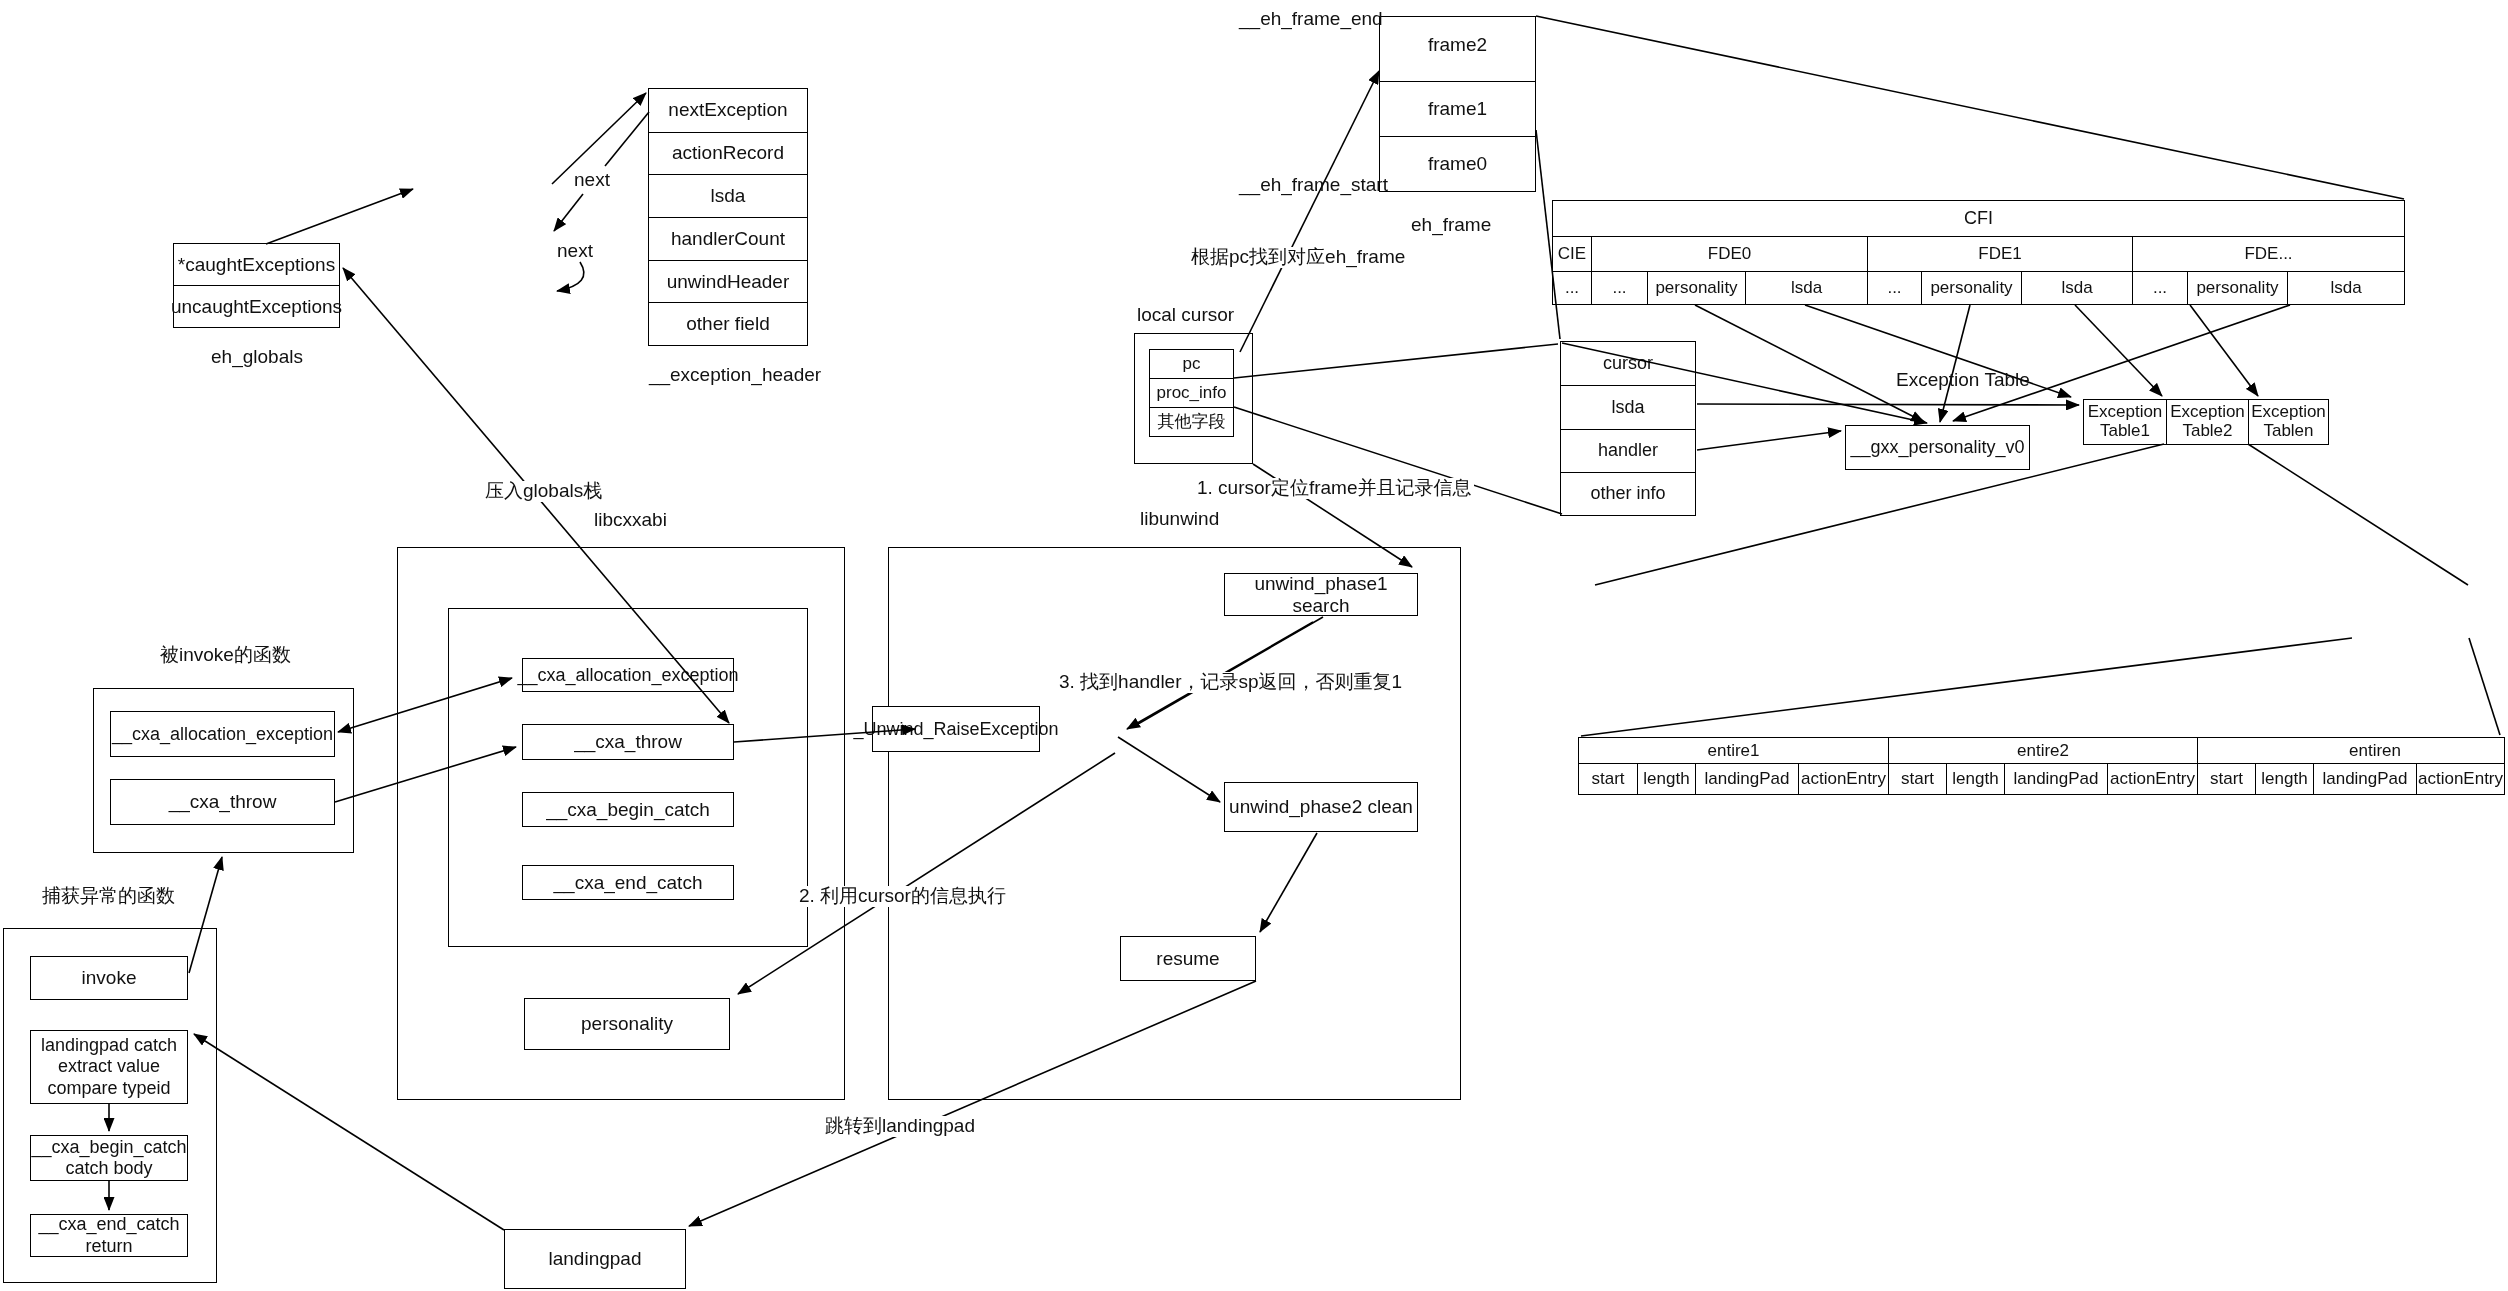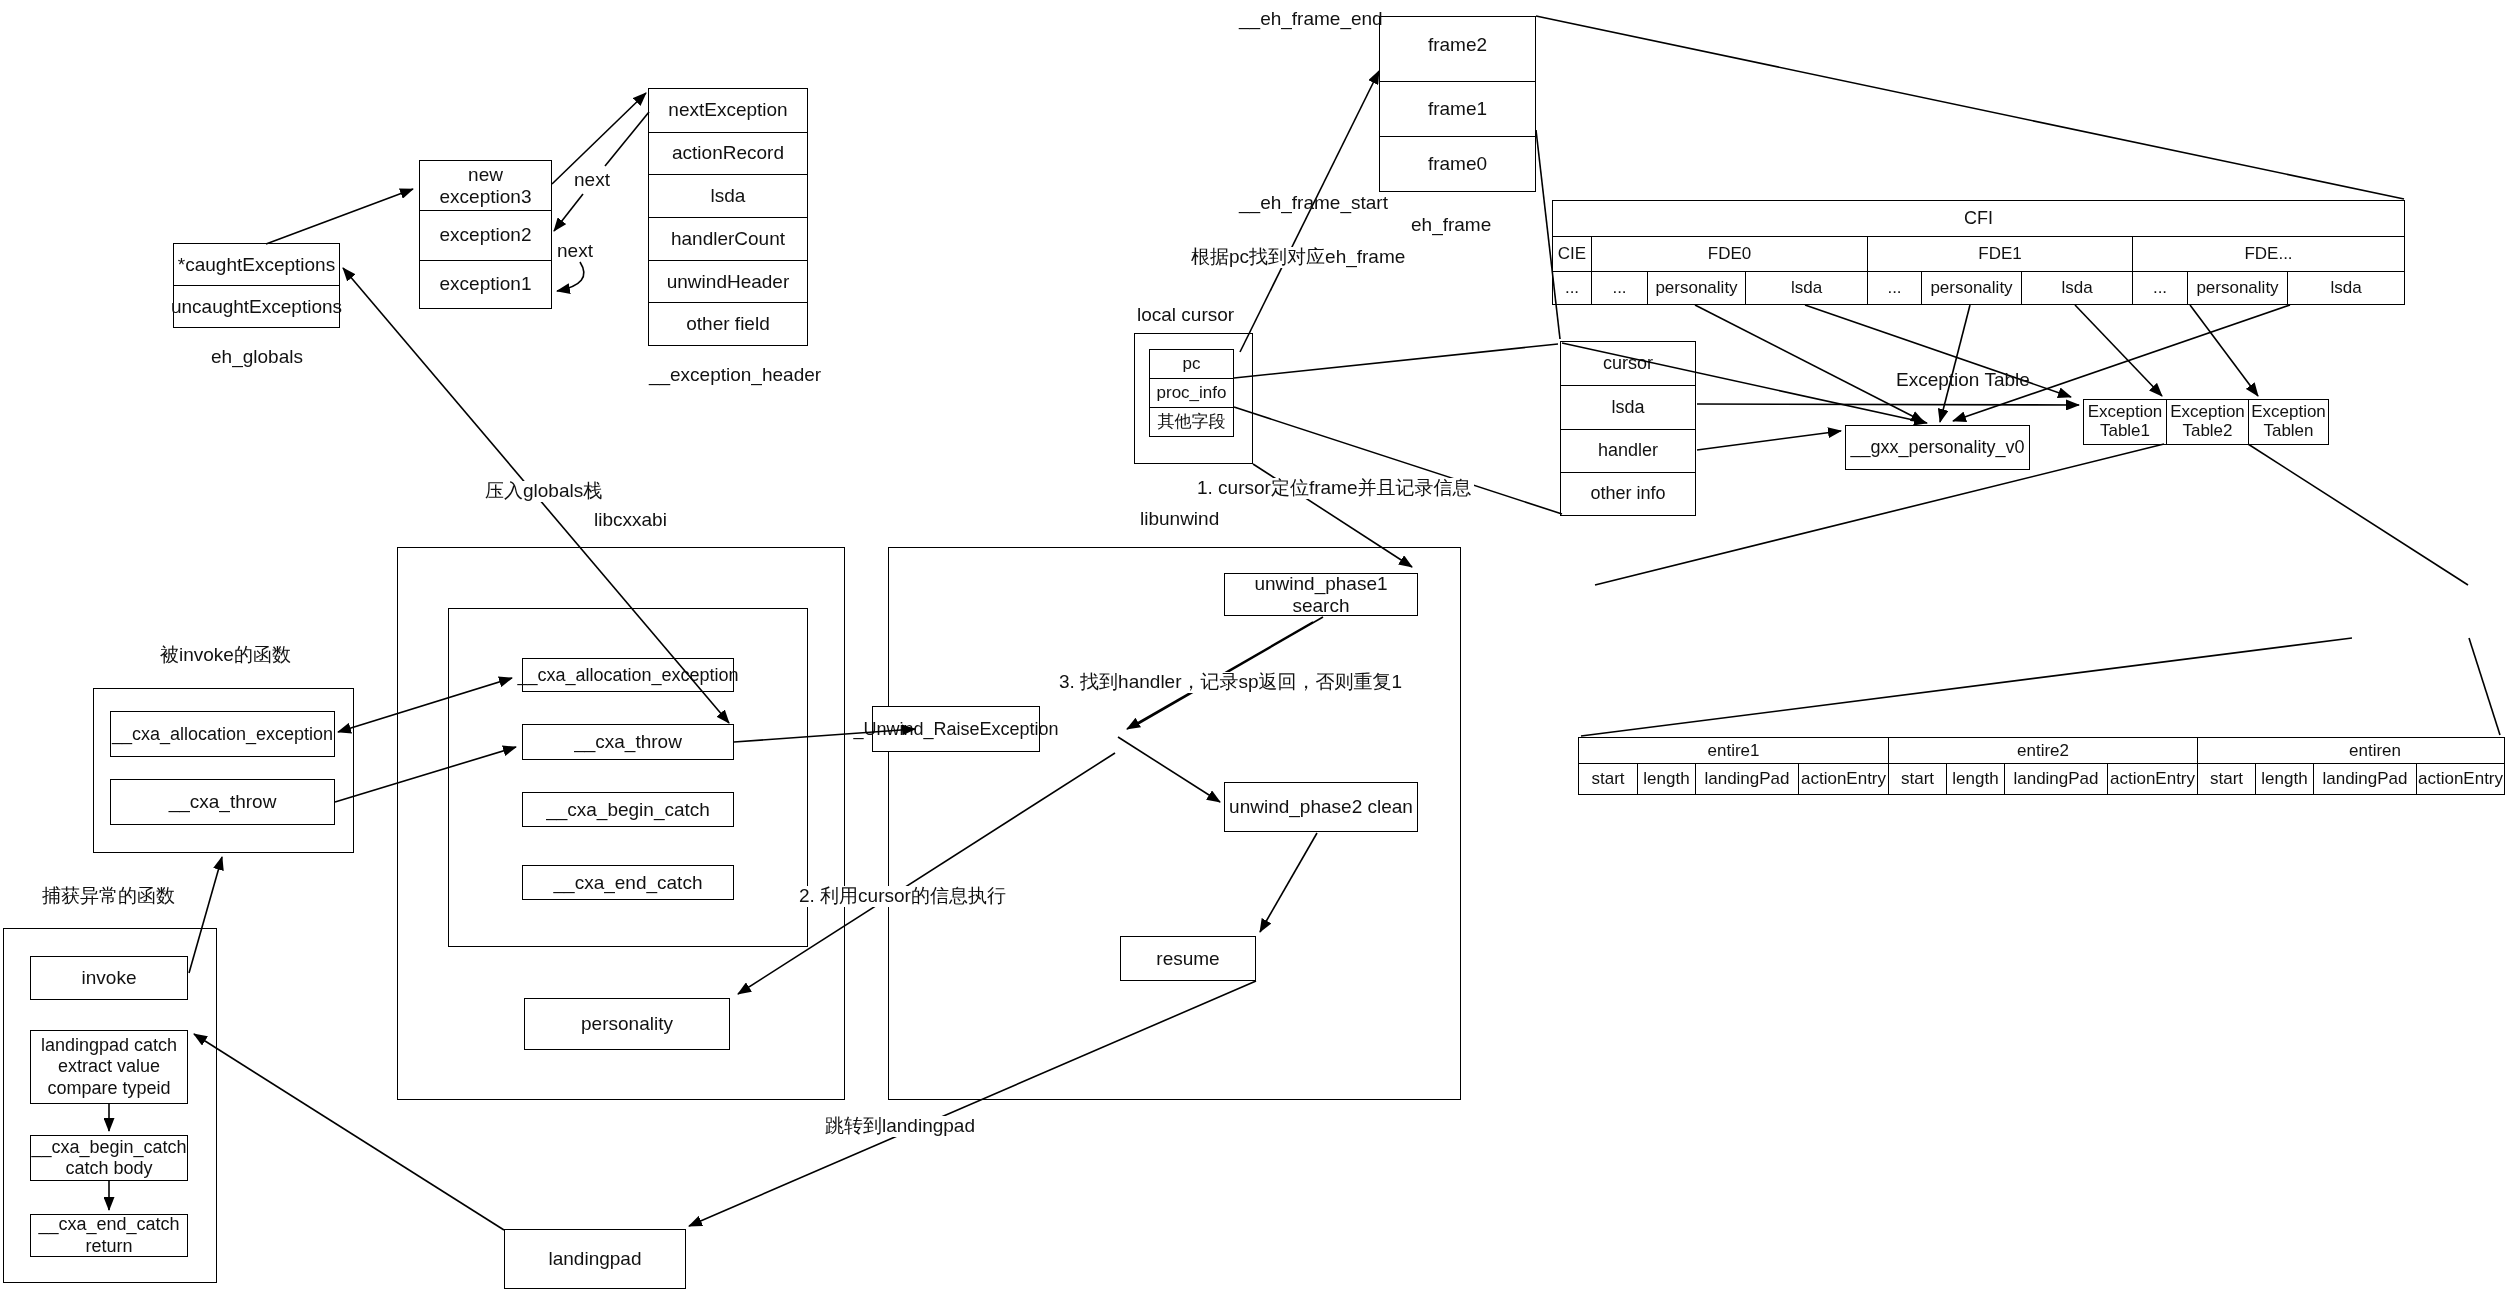--- a/index.html
+++ b/index.html
@@ -34,25 +34,20 @@
   <div class="container" style="left:397px;top:547px;width:448px;height:553px;"></div>
   <div class="container" style="left:448px;top:608px;width:360px;height:339px;"></div>
   <div class="container" style="left:888px;top:547px;width:573px;height:553px;"></div>
   <div class="container" style="left:1134px;top:333px;width:119px;height:131px;"></div>
 
   <div class="tbl" style="left:173px;top:243px;width:167px;height:85px;">
     <div class="vrow" style="height:42px;">*caughtExceptions</div>
     <div class="vrow" style="height:43px;">uncaughtExceptions</div>
   </div>
 
-  <div class="tbl" style="left:419px;top:160px;width:133px;height:149px;">
-    <div class="vrow" style="height:50px;">new exception3</div>
-    <div class="vrow" style="height:50px;">exception2</div>
-    <div class="vrow" style="height:49px;">exception1</div>
-  </div>
 
   <div class="tbl" style="left:648px;top:88px;width:160px;height:258px;">
     <div class="vrow" style="height:43px;">nextException</div>
     <div class="vrow" style="height:43px;">actionRecord</div>
     <div class="vrow" style="height:43px;">lsda</div>
     <div class="vrow" style="height:43px;">handlerCount</div>
     <div class="vrow" style="height:43px;">unwindHeader</div>
     <div class="vrow" style="height:43px;">other field</div>
   </div>
 
@@ -271,18 +266,18 @@
   <div class="lbl" style="left:42px;top:886px;">捕获异常的函数</div>
   <div class="lbl" style="left:594px;top:510px;">libcxxabi</div>
   <div class="lbl" style="left:1140px;top:509px;">libunwind</div>
   <div class="lbl bg" style="left:482px;top:481px;">压入globals栈</div>
   <div class="lbl bg" style="left:1182px;top:478px;margin-left:12px;">1. cursor定位frame并且记录信息</div>
   <div class="lbl bg" style="left:796px;top:886px;">2. 利用cursor的信息执行</div>
   <div class="lbl bg" style="left:1056px;top:672px;">3. 找到handler，记录sp返回，否则重复1</div>
   <div class="lbl bg" style="left:822px;top:1116px;">跳转到landingpad</div>
   <div class="lbl bg" style="left:1188px;top:247px;">根据pc找到对应eh_frame</div>
   <div class="lbl" style="left:1239px;top:9px;">__eh_frame_end</div>
-  <div class="lbl" style="left:1239px;top:193px;">__eh_frame_start</div>
+  <div class="lbl" style="left:1239px;top:175px;">__eh_frame_start</div>
   <div class="lbl" style="left:1411px;top:215px;">eh_frame</div>
   <div class="lbl" style="left:1137px;top:305px;">local cursor</div>
   <div class="lbl" style="left:1896px;top:370px;">Exception Table</div>
 
 </div>
 
 </body></html>

